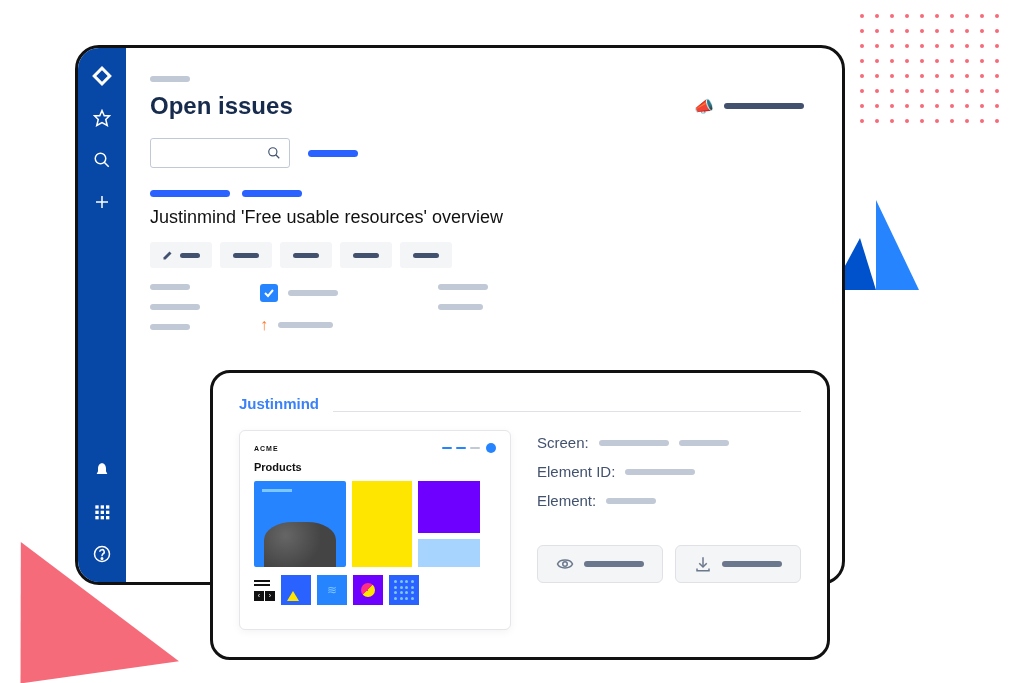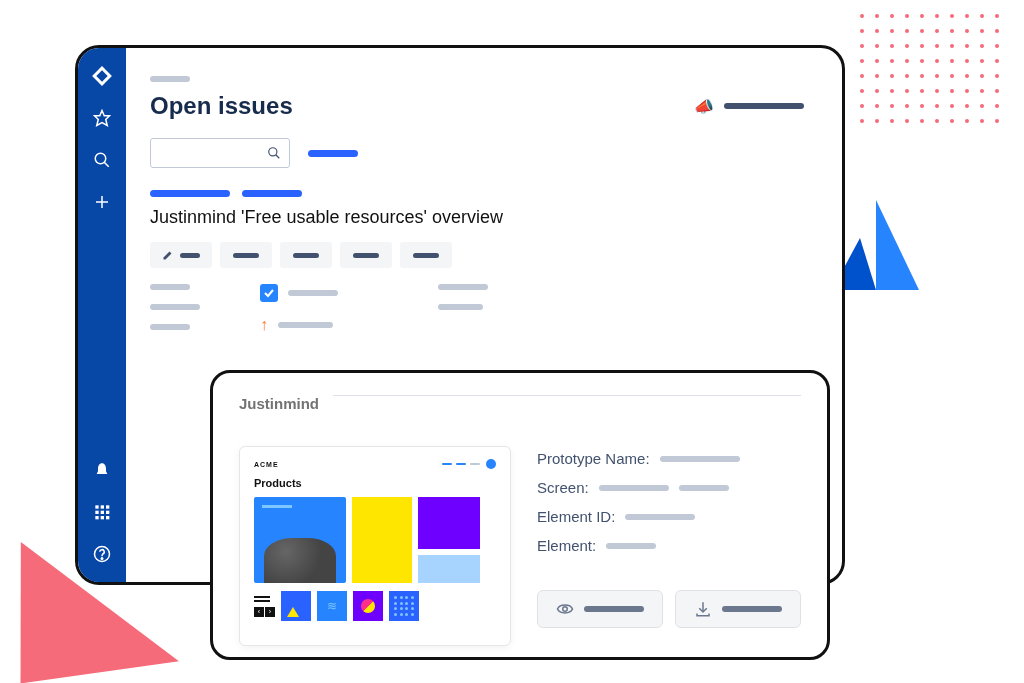--- a/index.html
+++ b/index.html
@@ -210,26 +210,26 @@
     position: absolute;
     left: 210px; top: 370px;
     width: 620px; height: 290px;
     border: 3px solid #111;
     border-radius: 20px;
     background: #fff;
     padding: 22px 26px;
   }
   .overlay-label {
     display: flex;
-    align-items: flex-start;
+    align-items: flex-end;
     gap: 14px;
     font-size: 15px;
     font-weight: 600;
-    color: #737373;
-    margin-bottom: 34px;
+    color: #3b82f6;
+    margin-bottom: 18px;
   }
   .overlay-body {
     display: flex;
     gap: 26px;
   }
   .preview {
     width: 293px; height: 200px;
     border: 1px solid #e4e6ea;
     border-radius: 6px;
     background: #fff;
@@ -584,24 +584,20 @@
           <span></span>
             <span></span>
             <span></span>
             <span></span>
         </div>
       </div>
     </div>
 
     <div class="meta">
       <div class="meta-row">
-        <span>Prototype Name:</span>
-        <span class="bar-lightgrey" style="width:80px;"></span>
-      </div>
-      <div class="meta-row">
         <span>Screen:</span>
         <span class="bar-lightgrey" style="width:70px;"></span>
         <span class="bar-lightgrey" style="width:50px;"></span>
       </div>
       <div class="meta-row">
         <span>Element ID:</span>
         <span class="bar-lightgrey" style="width:70px;"></span>
       </div>
       <div class="meta-row">
         <span>Element:</span>

